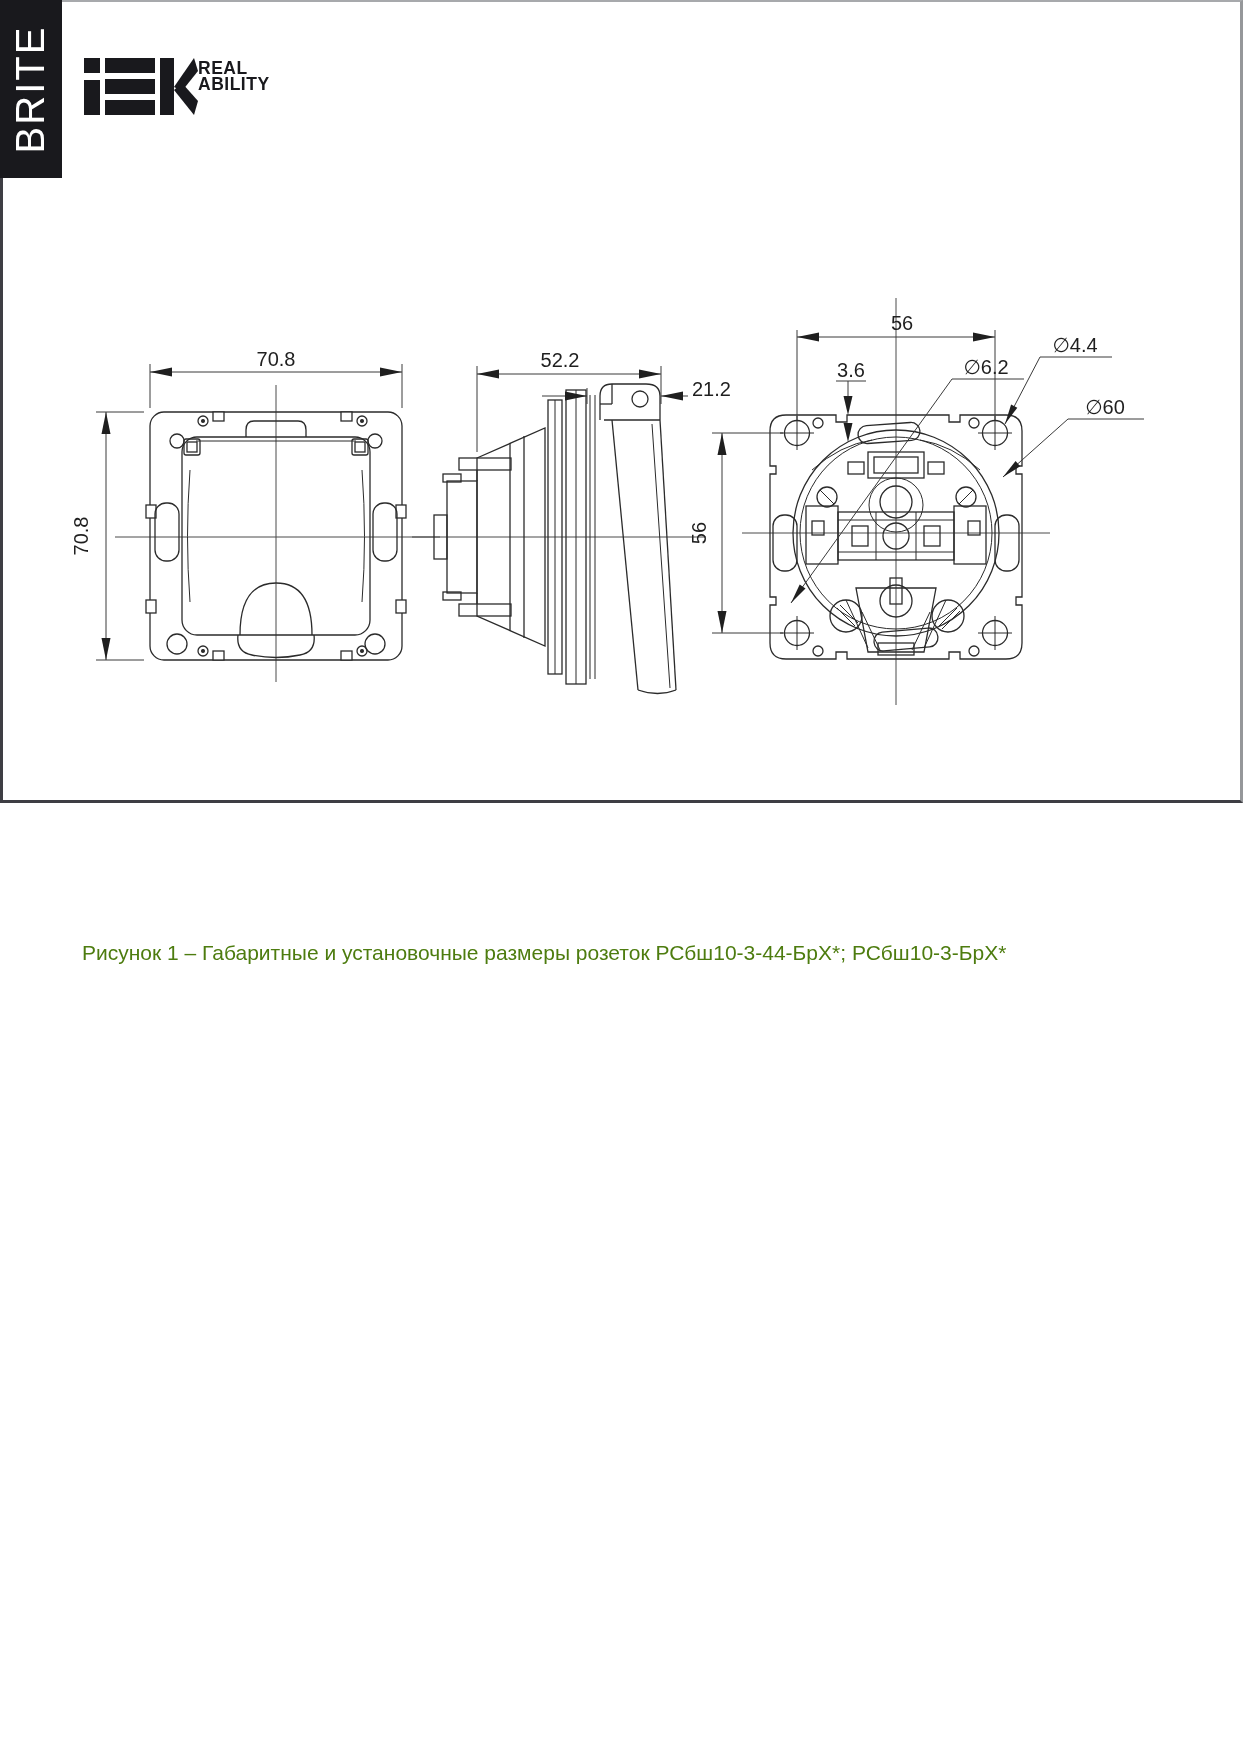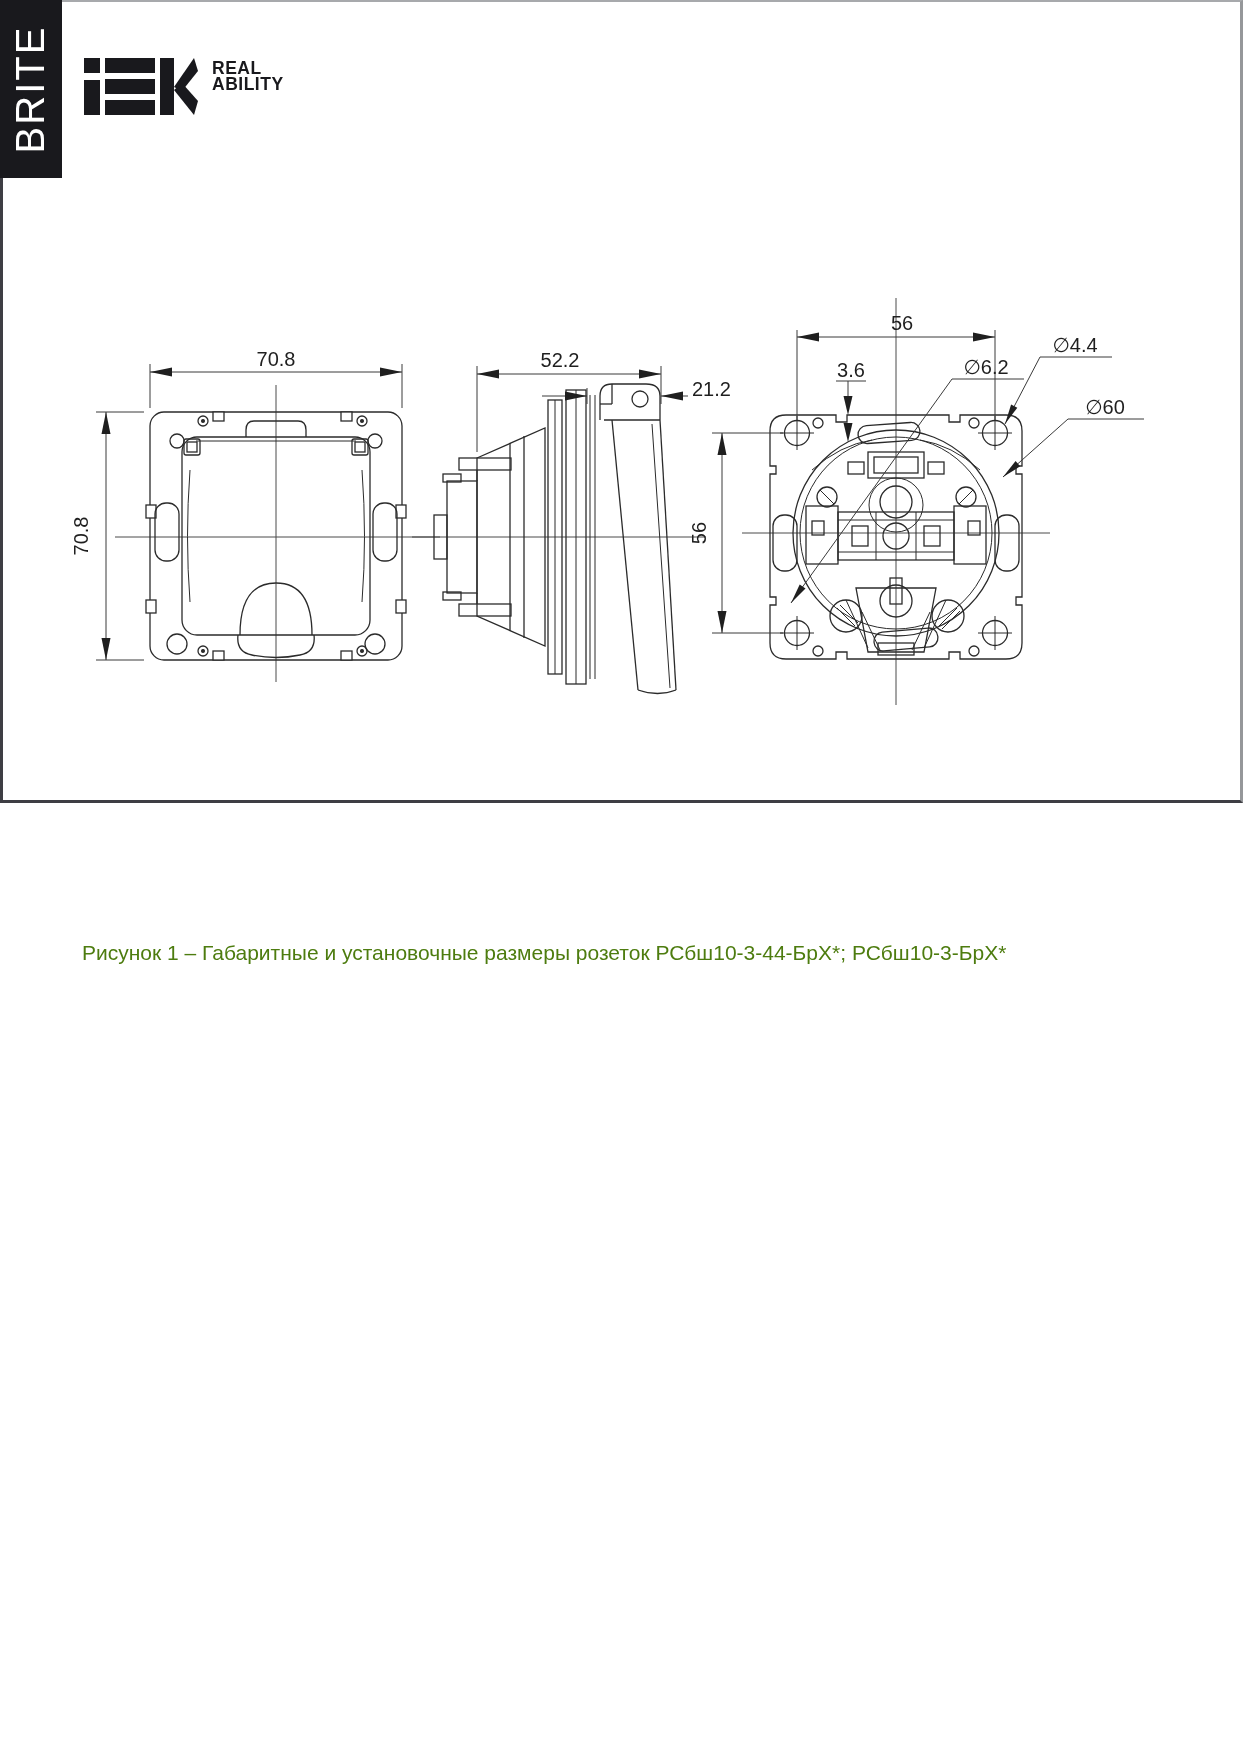--- a/index.html
+++ b/index.html
@@ -17,21 +17,21 @@
     position:absolute;left:0;top:0;width:62px;height:178px;background:#19191d;
     display:flex;align-items:center;justify-content:center;z-index:3;
   }
   .brand-bar span{
     transform:rotate(-90deg);color:#ffffff;font-size:40px;letter-spacing:2px;
     white-space:nowrap;font-weight:400;
   }
   .logo-wrap{position:absolute;left:84px;top:57px;display:flex;z-index:3;}
   .logo-mark{width:114px;height:58px;}
   .logo-tagline{
-    margin-left:14px;padding-top:3px;font-weight:bold;font-size:17.5px;line-height:16px;
+    padding-top:3px;font-weight:bold;font-size:17.5px;line-height:16px;
     color:#19191d;letter-spacing:0.5px;
   }
   .drawings{position:absolute;left:0;top:0;width:1243px;height:803px;z-index:2;}
   .caption{
     position:absolute;left:82px;top:941px;font-size:21px;color:#4d7c0f;
     white-space:nowrap;z-index:2;
   }
   svg text{font-family:"Liberation Sans", sans-serif;font-size:20px;fill:#1f1f1f;}
 </style>
 </head>

